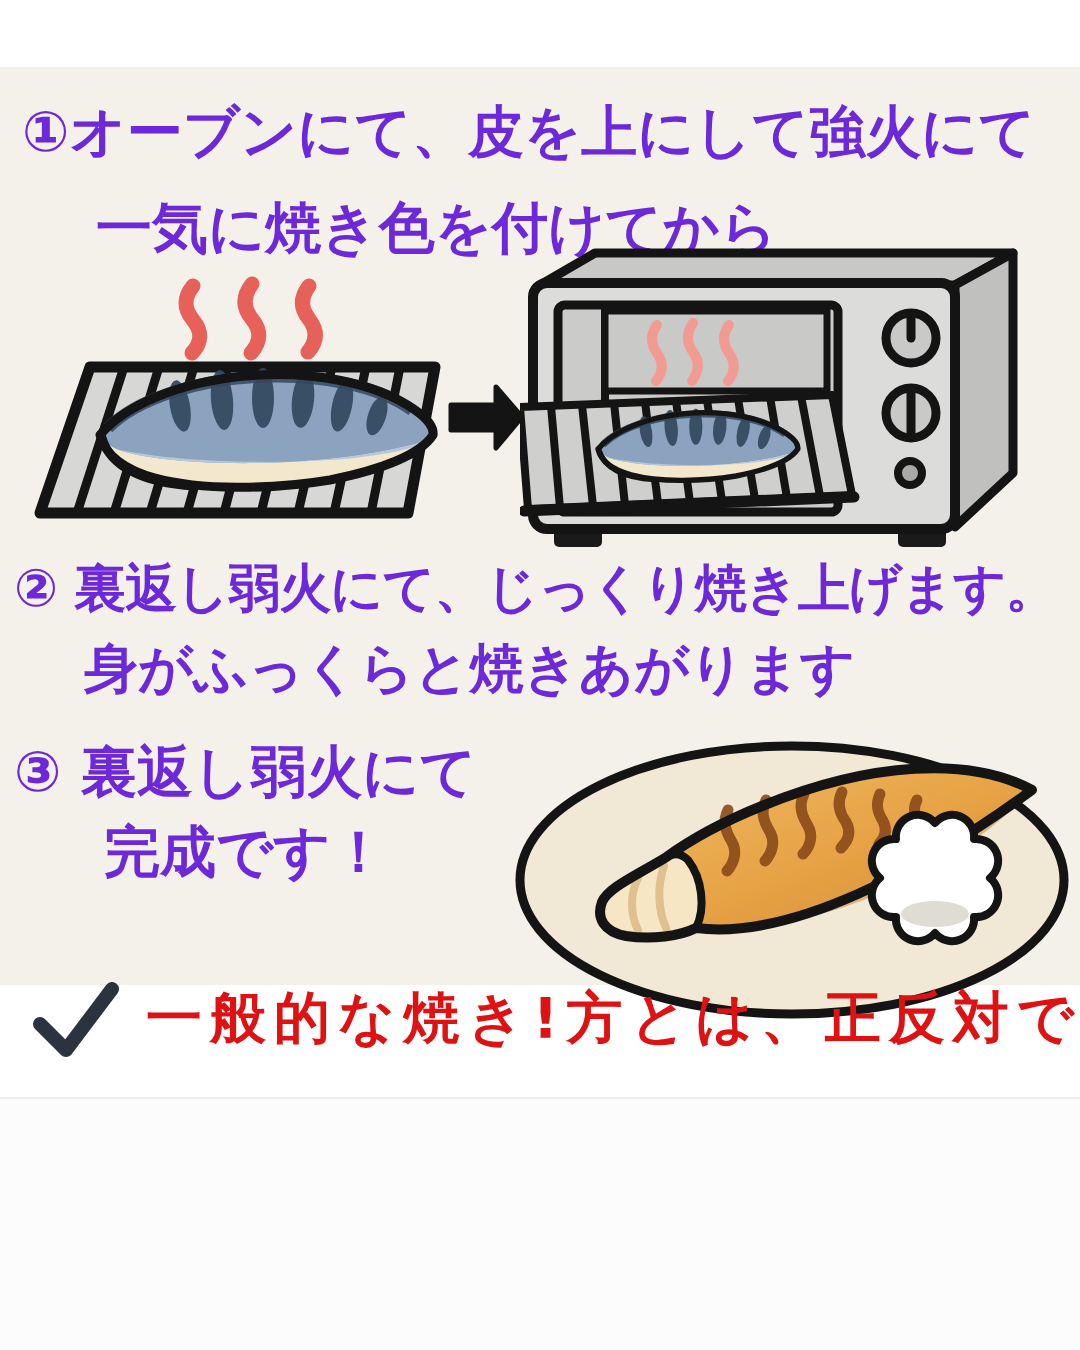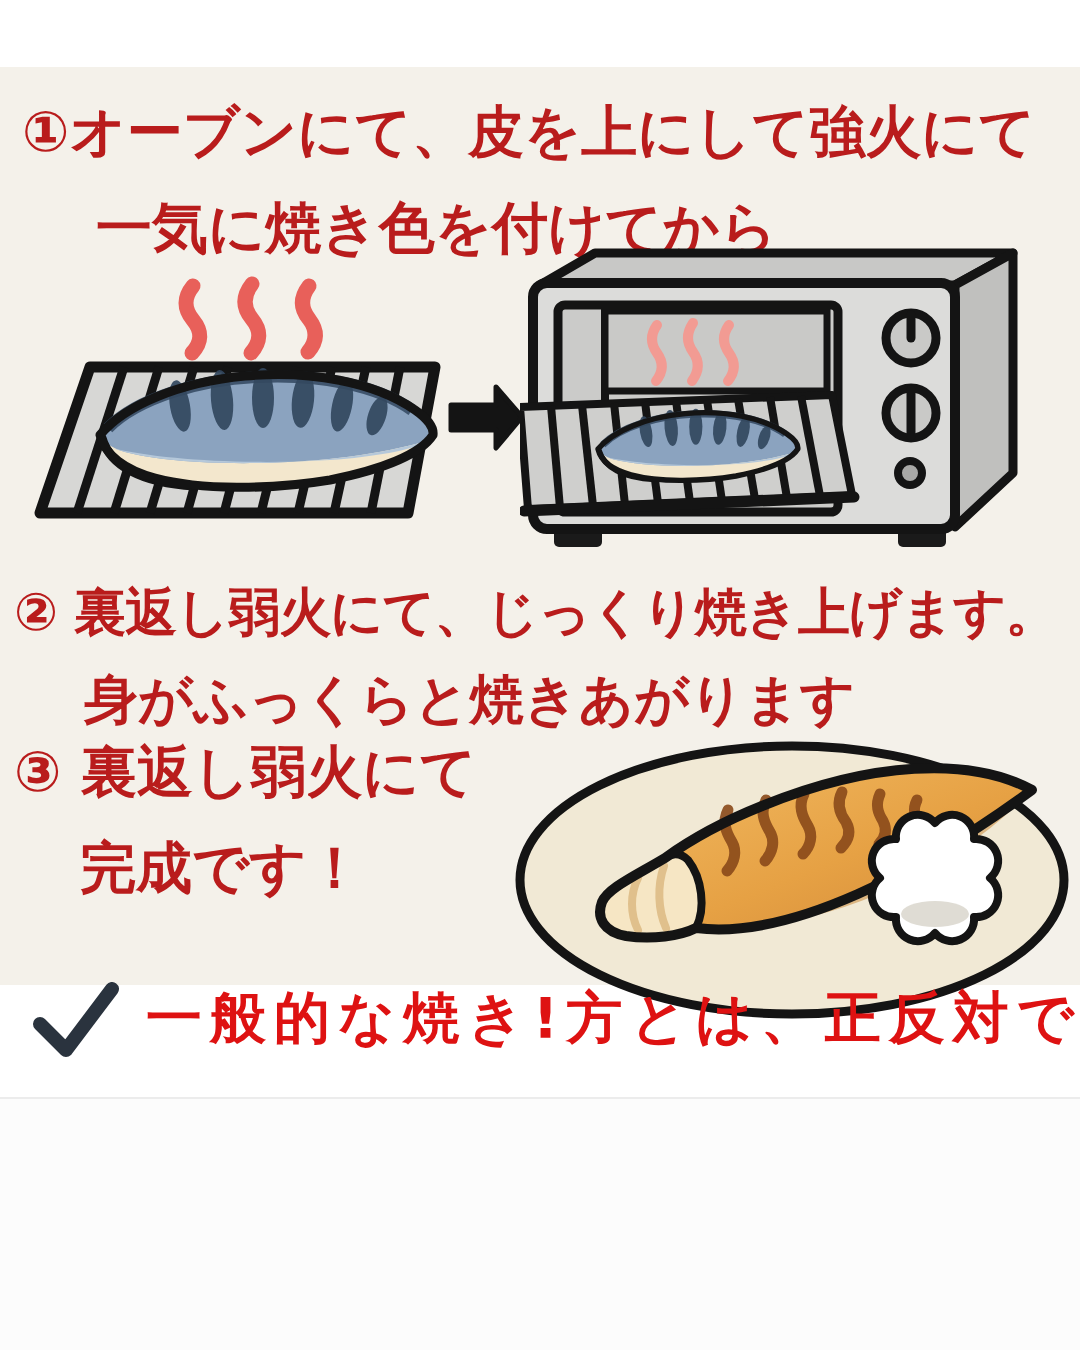--- a/index.html
+++ b/index.html
@@ -22,32 +22,32 @@
   .band-bottom {
     position: absolute; left: 0; top: 985px; width: 1080px; height: 365px;
     background: #ffffff; z-index: 1;
   }
   .band-footer {
     position: absolute; left: 0; top: 1097px; width: 1080px; height: 253px;
     background: #fcfcfc; border-top: 2px solid #ececec; z-index: 1;
   }
   .step-line {
     position: absolute;
-    color: #b91c1c;
+    color: #6d28d9;
     font-weight: 900;
     line-height: 1;
     white-space: nowrap;
     z-index: 2;
   }
   .s1l1 { left: 22px;  top: 104px; font-size: 56px; }
   .s1l2 { left: 96px;  top: 200px; font-size: 56px; }
-  .s2l1 { left: 14px;  top: 562px; font-size: 52px; letter-spacing: -1px; margin-top: 24px; }
-  .s2l2 { left: 84px;  top: 642px; font-size: 54px; margin-top: 31px; }
+  .s2l1 { left: 14px;  top: 562px; font-size: 52px; letter-spacing: -1px; }
+  .s2l2 { left: 84px;  top: 642px; font-size: 54px; }
   .s3l1 { left: 14px;  top: 744px; font-size: 56px; }
-  .s3l2 { left: 80px;  top: 824px; font-size: 56px; margin-top: 16px; }
+  .s3l2 { left: 104px;  top: 824px; font-size: 56px; }
   .illus1 { position: absolute; left: 30px;  top: 270px; z-index: 2; }
   .illus2 { position: absolute; left: 520px; top: 245px; z-index: 2; }
   .illus3 { position: absolute; left: 500px; top: 730px; z-index: 2; }
   .check-svg { position: absolute; left: 30px; top: 982px; z-index: 3; }
   .footnote-text {
     position: absolute; left: 146px; top: 990px;
     font-size: 56px; font-weight: 900; line-height: 1;
     letter-spacing: 8px; white-space: nowrap;
     color: #de1212; z-index: 3;
   }

